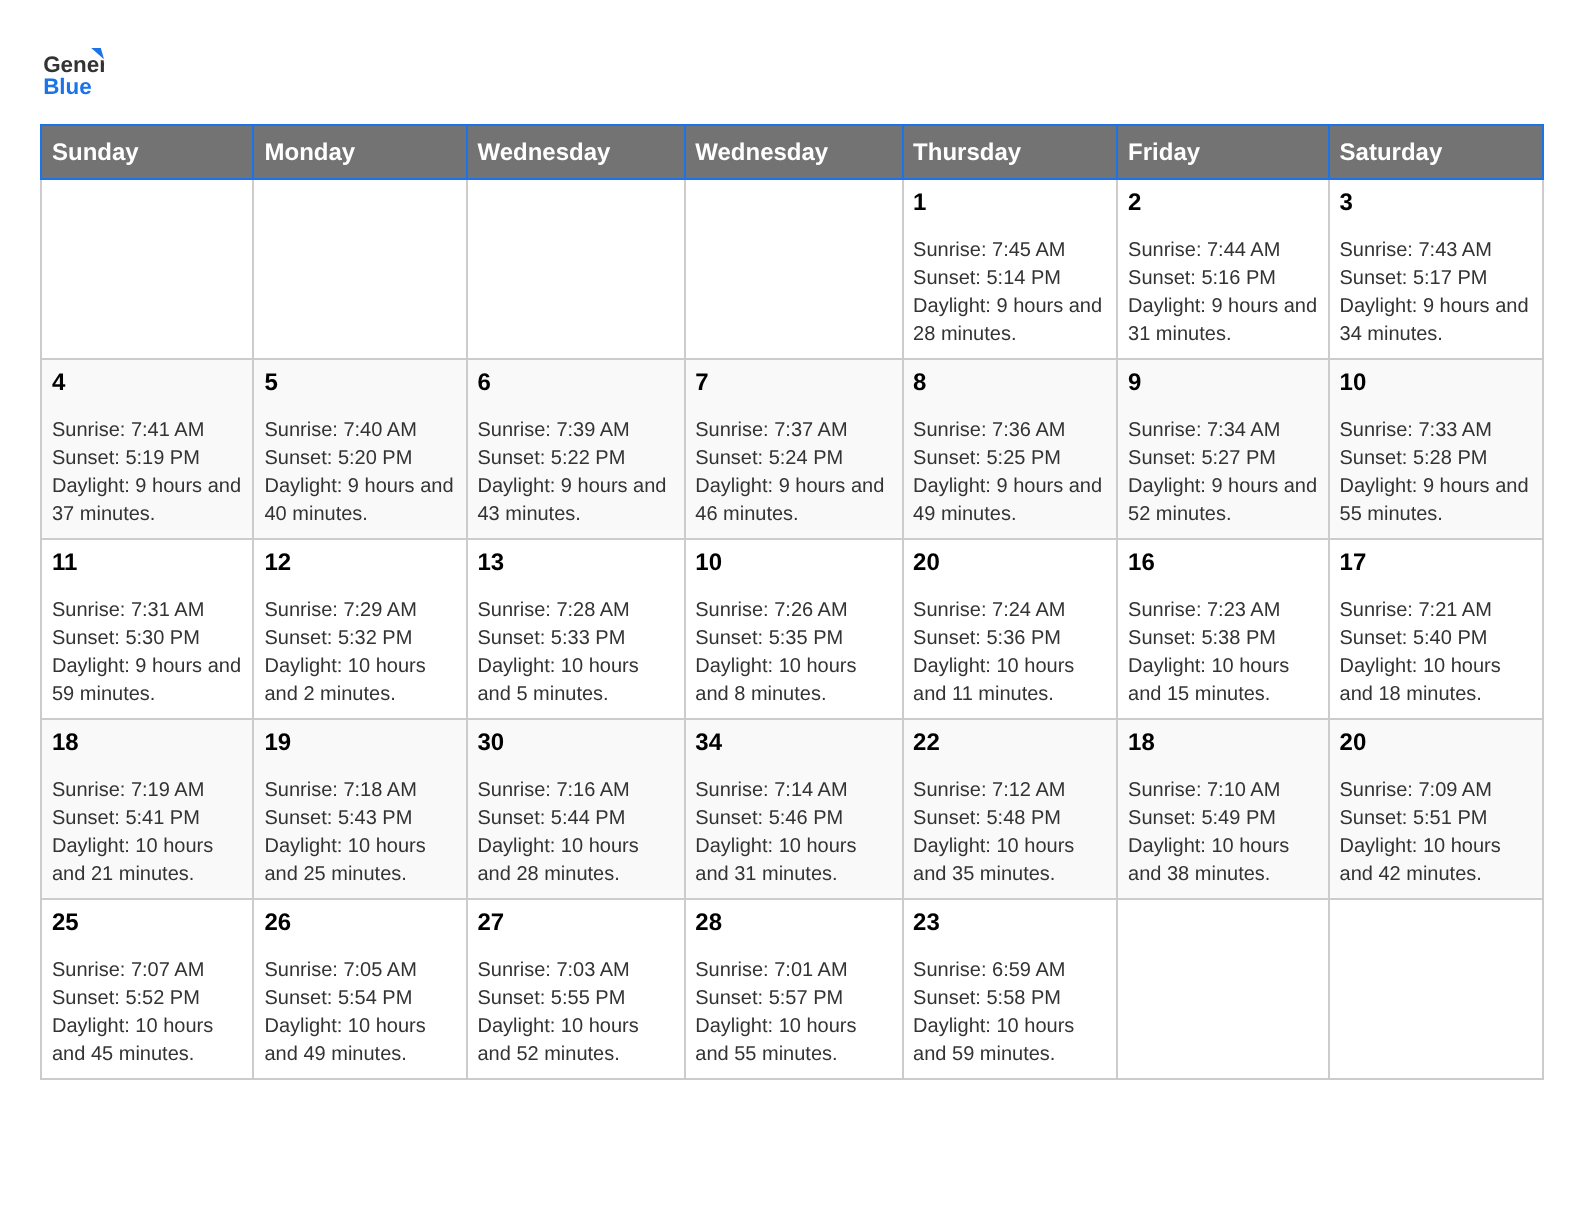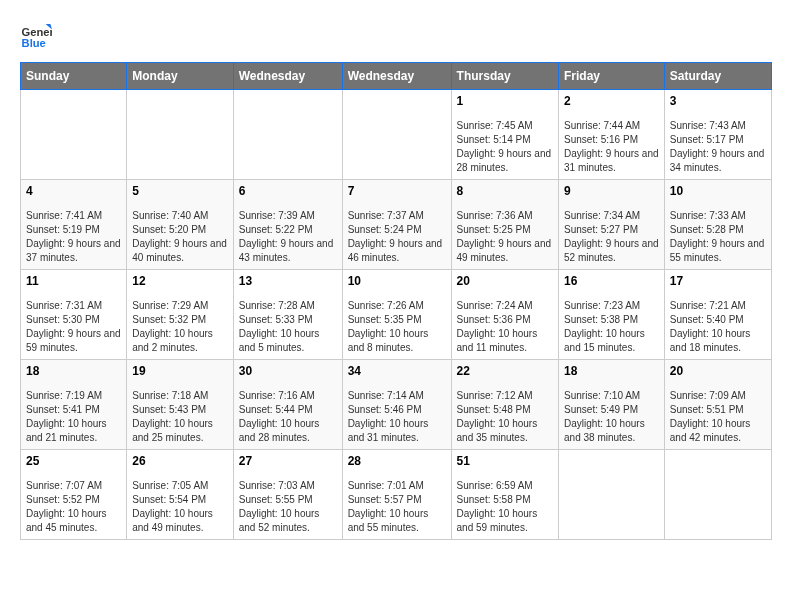--- a/index.html
+++ b/index.html
@@ -231,20 +231,20 @@
         </td>
         <td>
           <span class="day-number">27</span>
           <div class="day-info">Sunrise: 7:03 AM<br>Sunset: 5:55 PM<br>Daylight: 10 hours and 52 minutes.</div>
         </td>
         <td>
           <span class="day-number">28</span>
           <div class="day-info">Sunrise: 7:01 AM<br>Sunset: 5:57 PM<br>Daylight: 10 hours and 55 minutes.</div>
         </td>
         <td>
-          <span class="day-number">51</span>
+          <span class="day-number">23</span>
           <div class="day-info">Sunrise: 6:59 AM<br>Sunset: 5:58 PM<br>Daylight: 10 hours and 59 minutes.</div>
         </td>
         <td class="empty"></td>
         <td class="empty"></td>
       </tr>
     </tbody>
 </table>
 
 </body></html>

